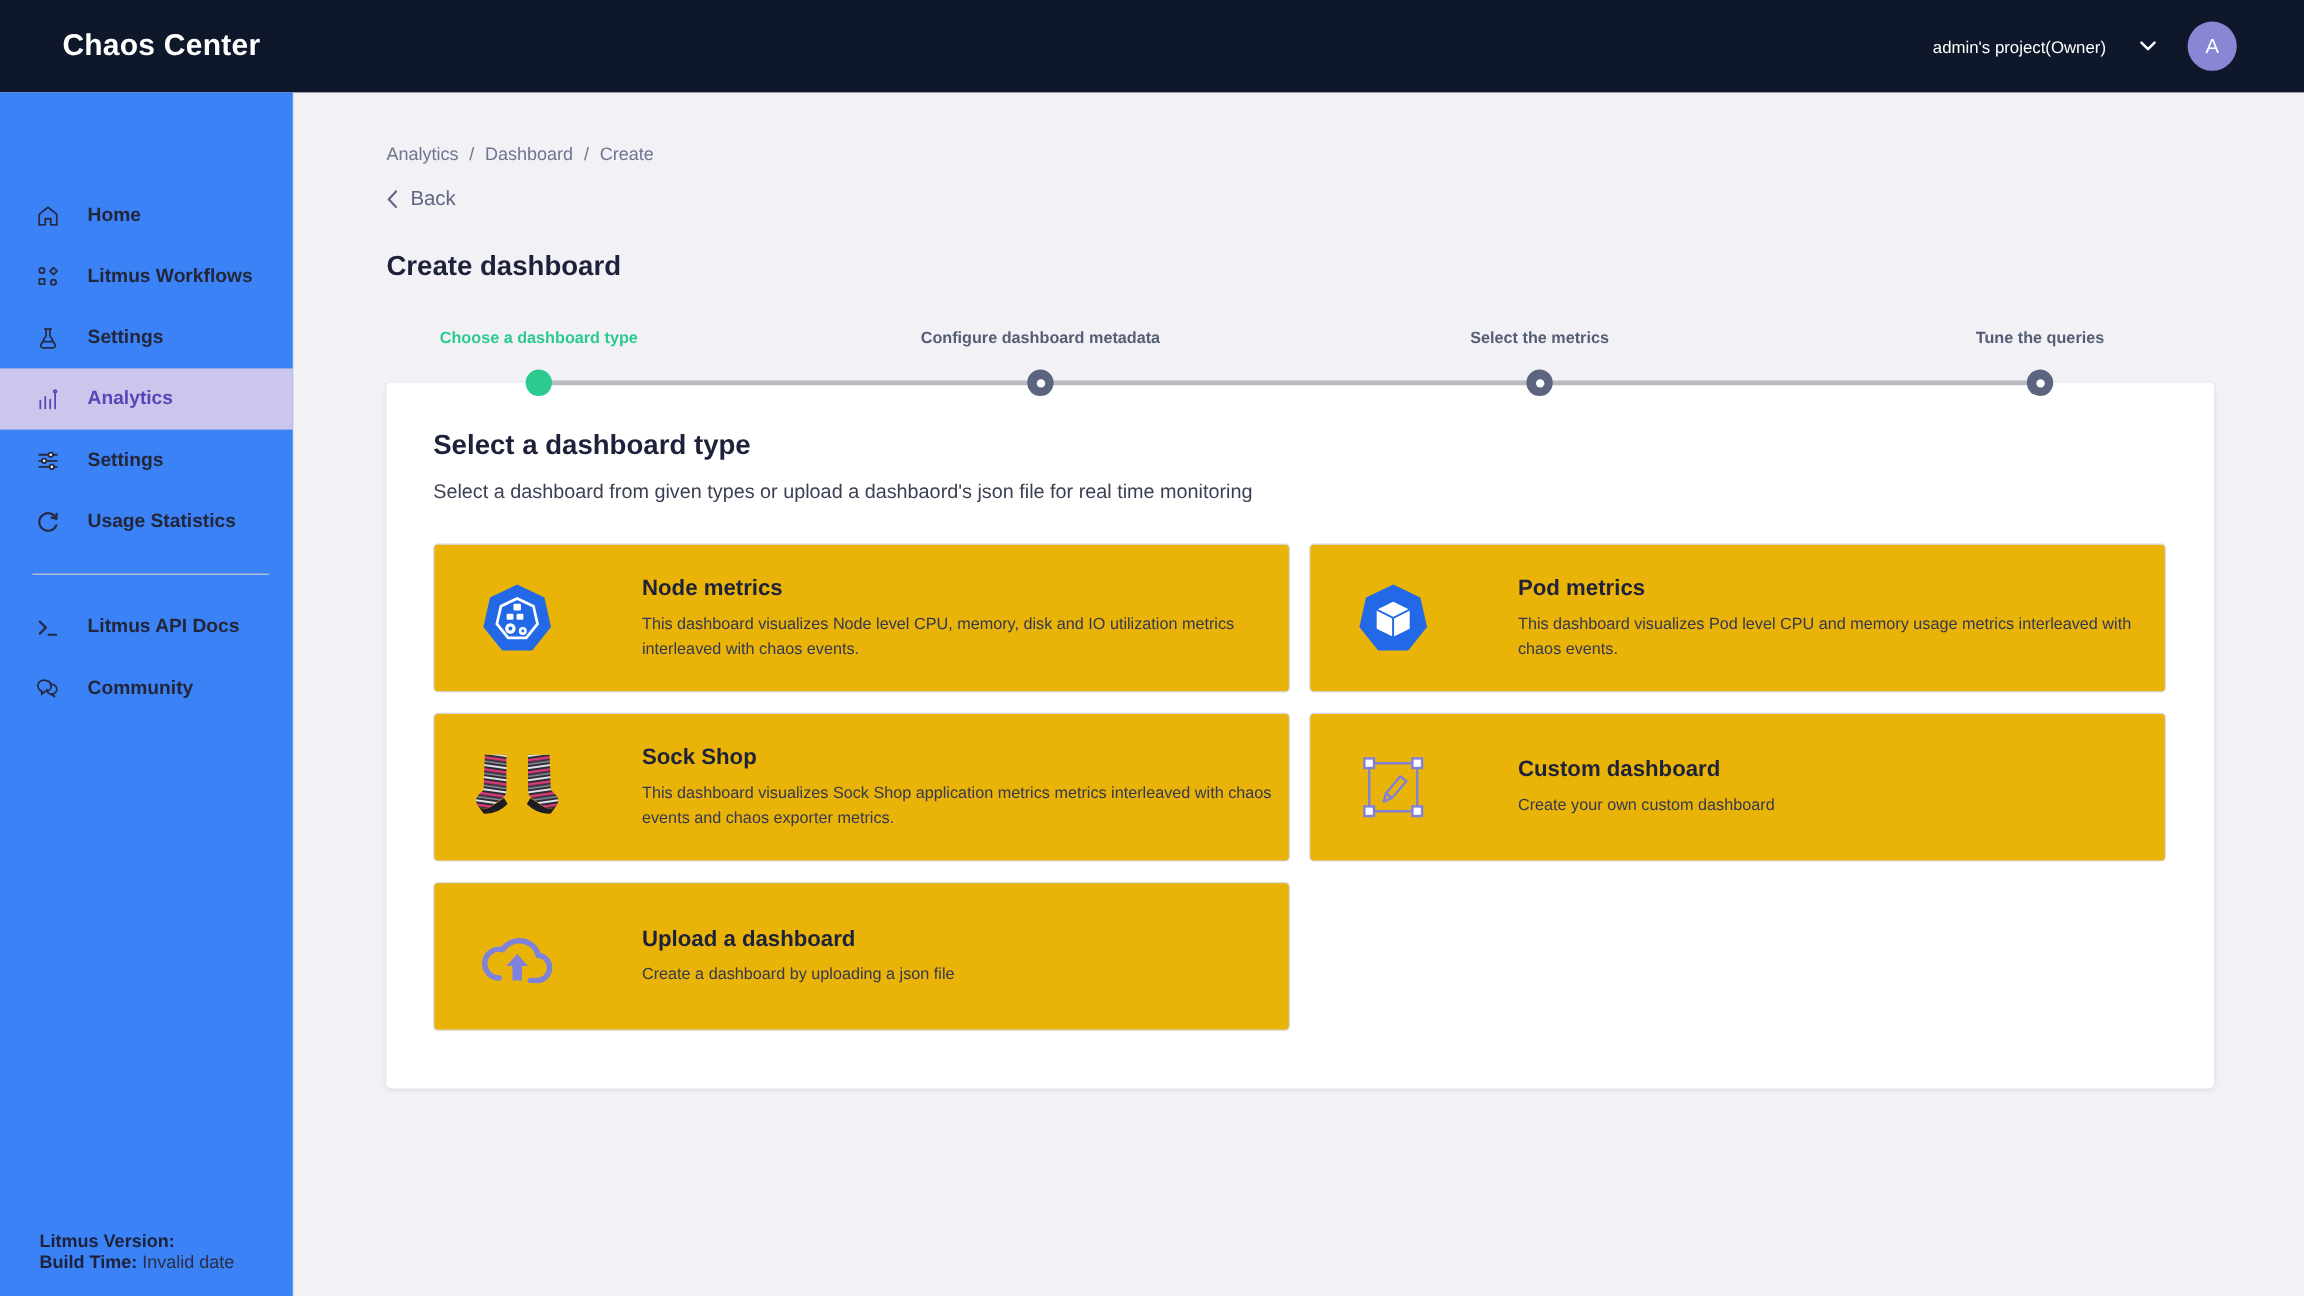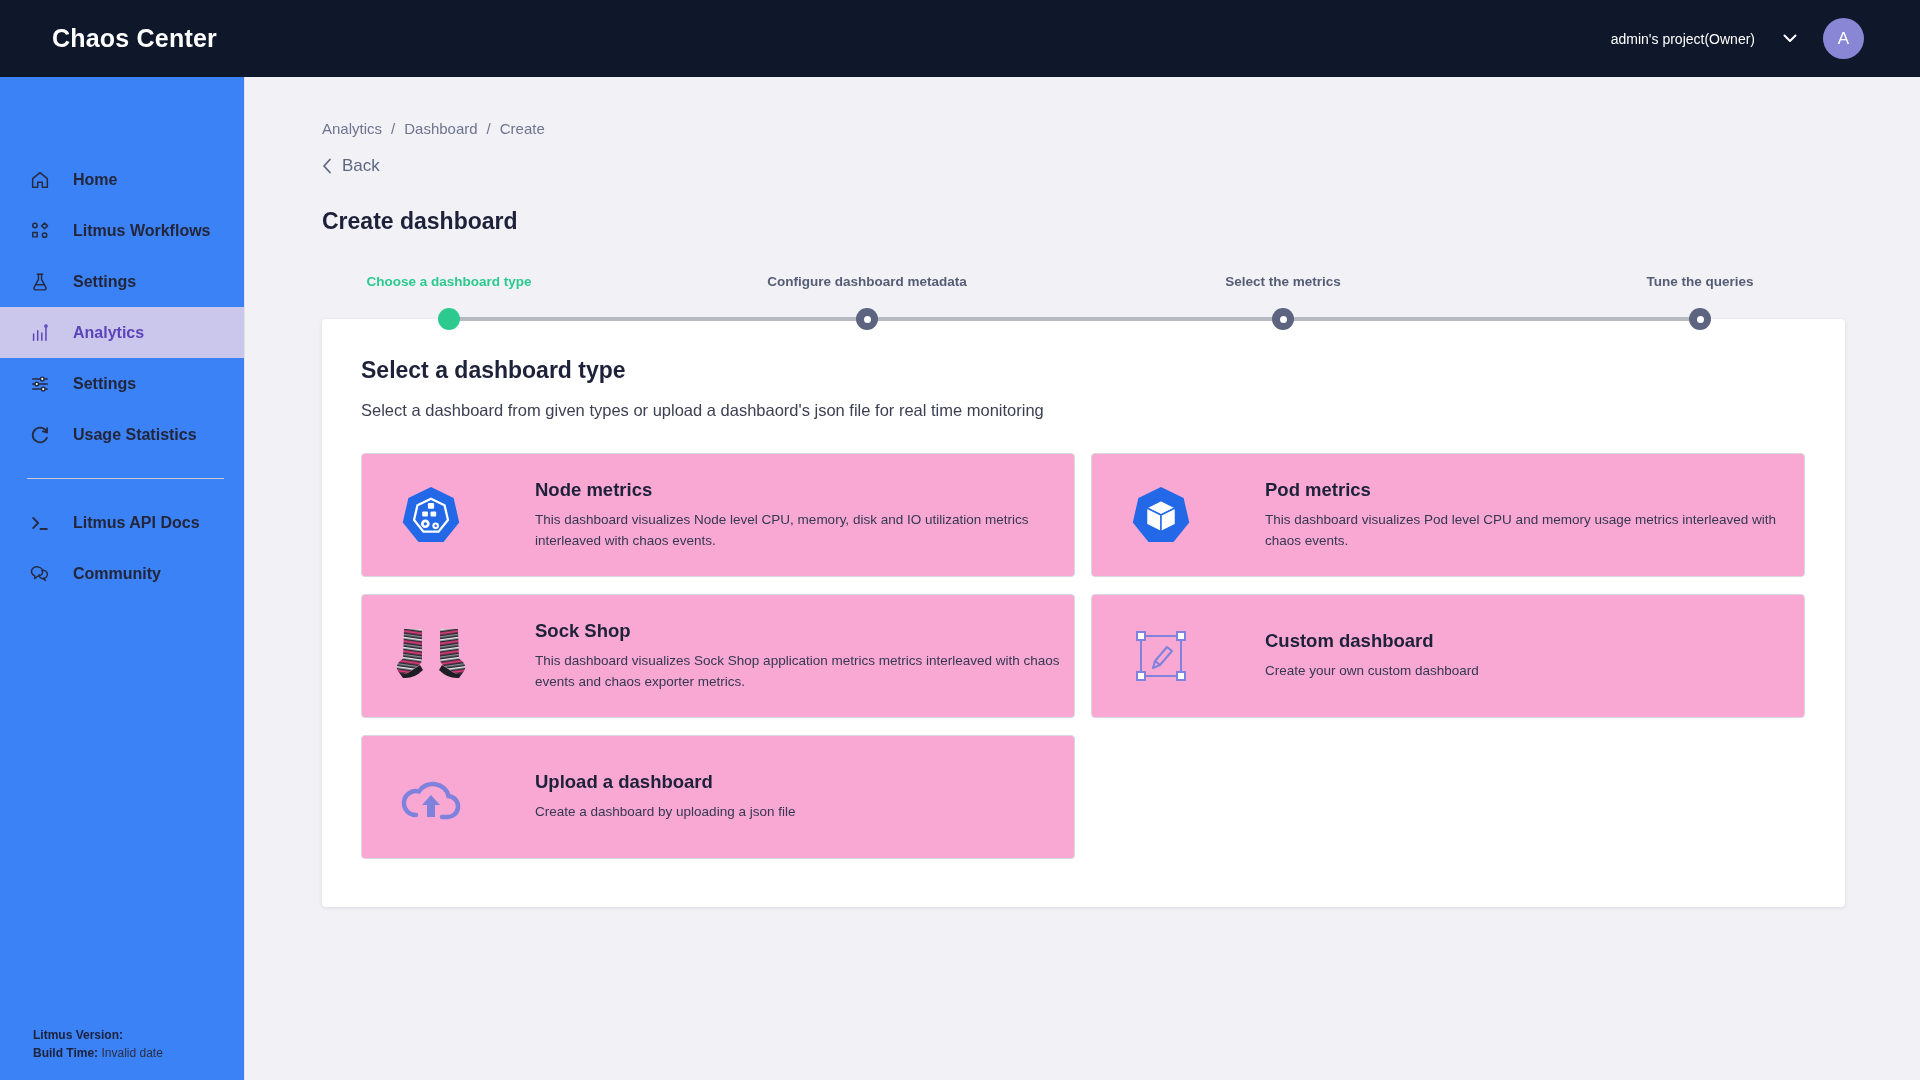--- a/index.html
+++ b/index.html
@@ -25,21 +25,21 @@
   .main { flex:1; padding:43px 75px 0 77px; }
 
   
   .nav { padding-top:77px; }
   .nav-item { height:51px; display:flex; align-items:center; padding-left:29px;
               cursor:pointer; font-size:16px; font-weight:bold; color:#23263B; }
   .nav-item .nicon { width:22px; height:22px; margin-right:22px; display:flex;
                      align-items:center; justify-content:center; flex-shrink:0; }
   .nav-item.active { background:#CBC6EC; color:#5B44BA; }
   .nav-divider { height:1px; background:#C9C9D4; margin:18px 20px 18px 27px; }
-  .side-footer { position:absolute; left:33px; bottom:18px; font-size:12px; line-height:18px; }
+  .side-footer { position:absolute; left:33px; bottom:18px; font-size:15px; line-height:18px; }
   .side-footer b { font-weight:bold; }
   .side-footer .val { font-weight:normal; color:#2B2F45; }
 
   
   .breadcrumb { font-size:15px; color:#6F7590; display:flex; gap:9px; }
   .breadcrumb .crumb { cursor:pointer; }
   .back-row { margin-top:19px; display:flex; align-items:center; gap:10px; color:#5F6680;
               font-size:17px; cursor:pointer; width:fit-content; }
   .page-title { margin-top:24px; font-size:23px; font-weight:bold; color:#1D2139;
                 line-height:42px; }
@@ -60,21 +60,21 @@
 
   
   .panel { margin-top:-12px; position:relative; z-index:1; background:#FFFFFF;
            width:1523px; height:588px; border-radius:4px;
            box-shadow:0 1px 4px rgba(30,30,60,.10); padding:38px 40px 0 39px; }
   .panel-title { font-size:23px; font-weight:bold; color:#1D2139; }
   .panel-sub { margin-top:17px; font-size:16.5px; color:#3B3F52; }
 
   .cards { margin-top:33px; display:grid; grid-template-columns:714px 714px;
            column-gap:16px; row-gap:17px; }
-  .opt-card { height:124px; background:#f9a8d4; border:1px solid #D8D8E0; border-radius:4px;
+  .opt-card { height:124px; background:#eab308; border:1px solid #D8D8E0; border-radius:4px;
               display:flex; align-items:center; cursor:pointer; }
   .opt-icon { width:78px; margin-left:30px; display:flex; align-items:center;
               justify-content:center; flex-shrink:0; }
   .opt-text { margin-left:65px; width:545px; }
   .opt-title { font-size:18.5px; font-weight:bold; color:#1D2139; }
   .opt-desc { margin-top:9px; font-size:13.5px; line-height:1.5; color:#343850; }
 
   svg { display:block; }
 </style>
 </head>

